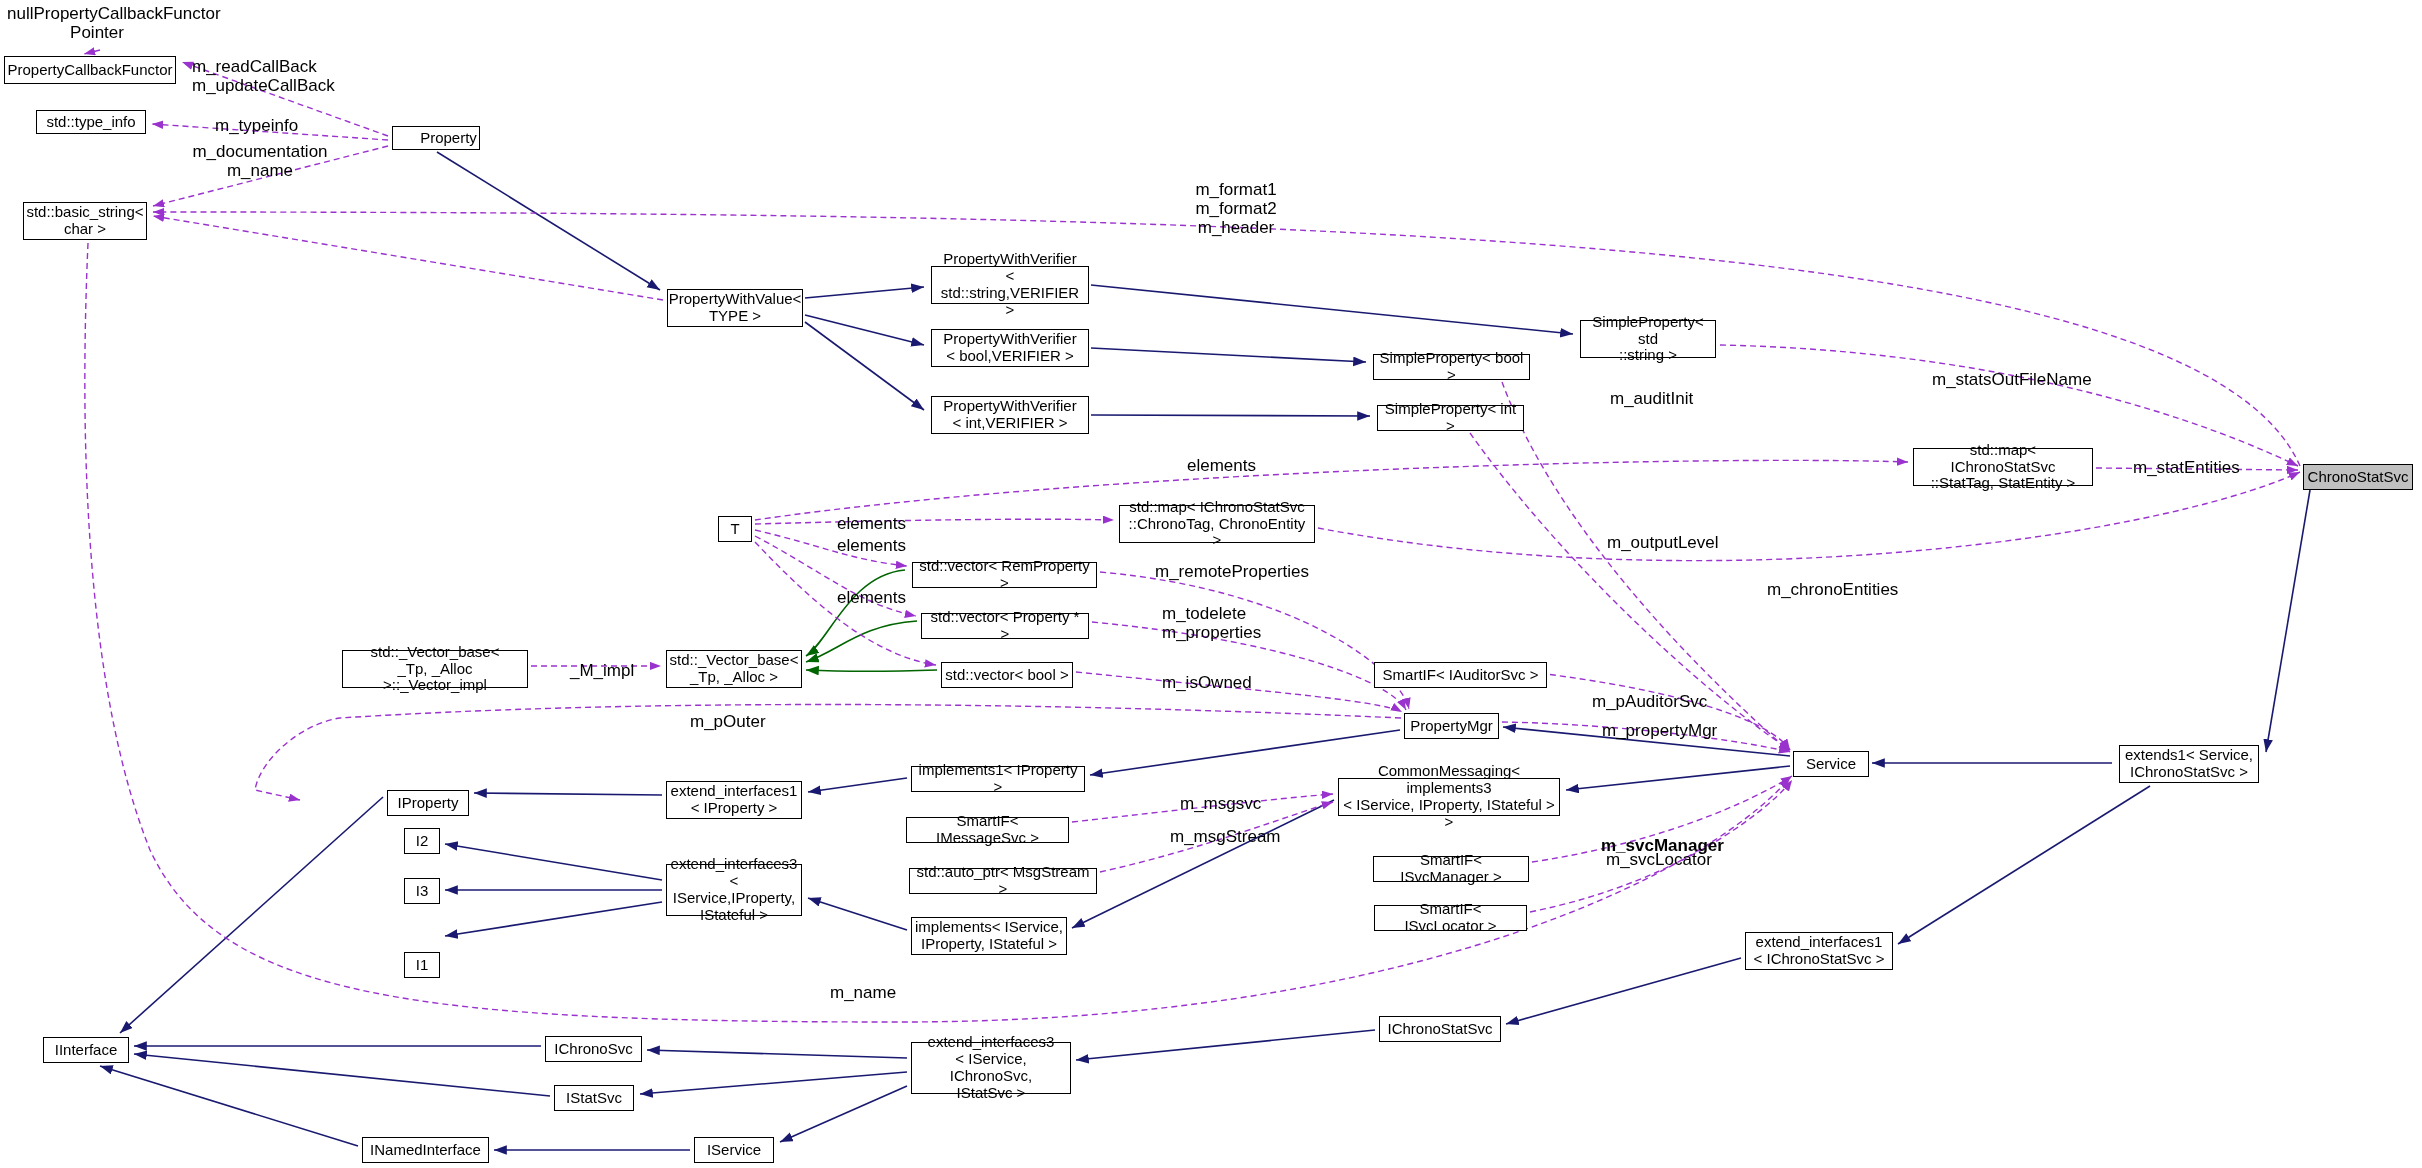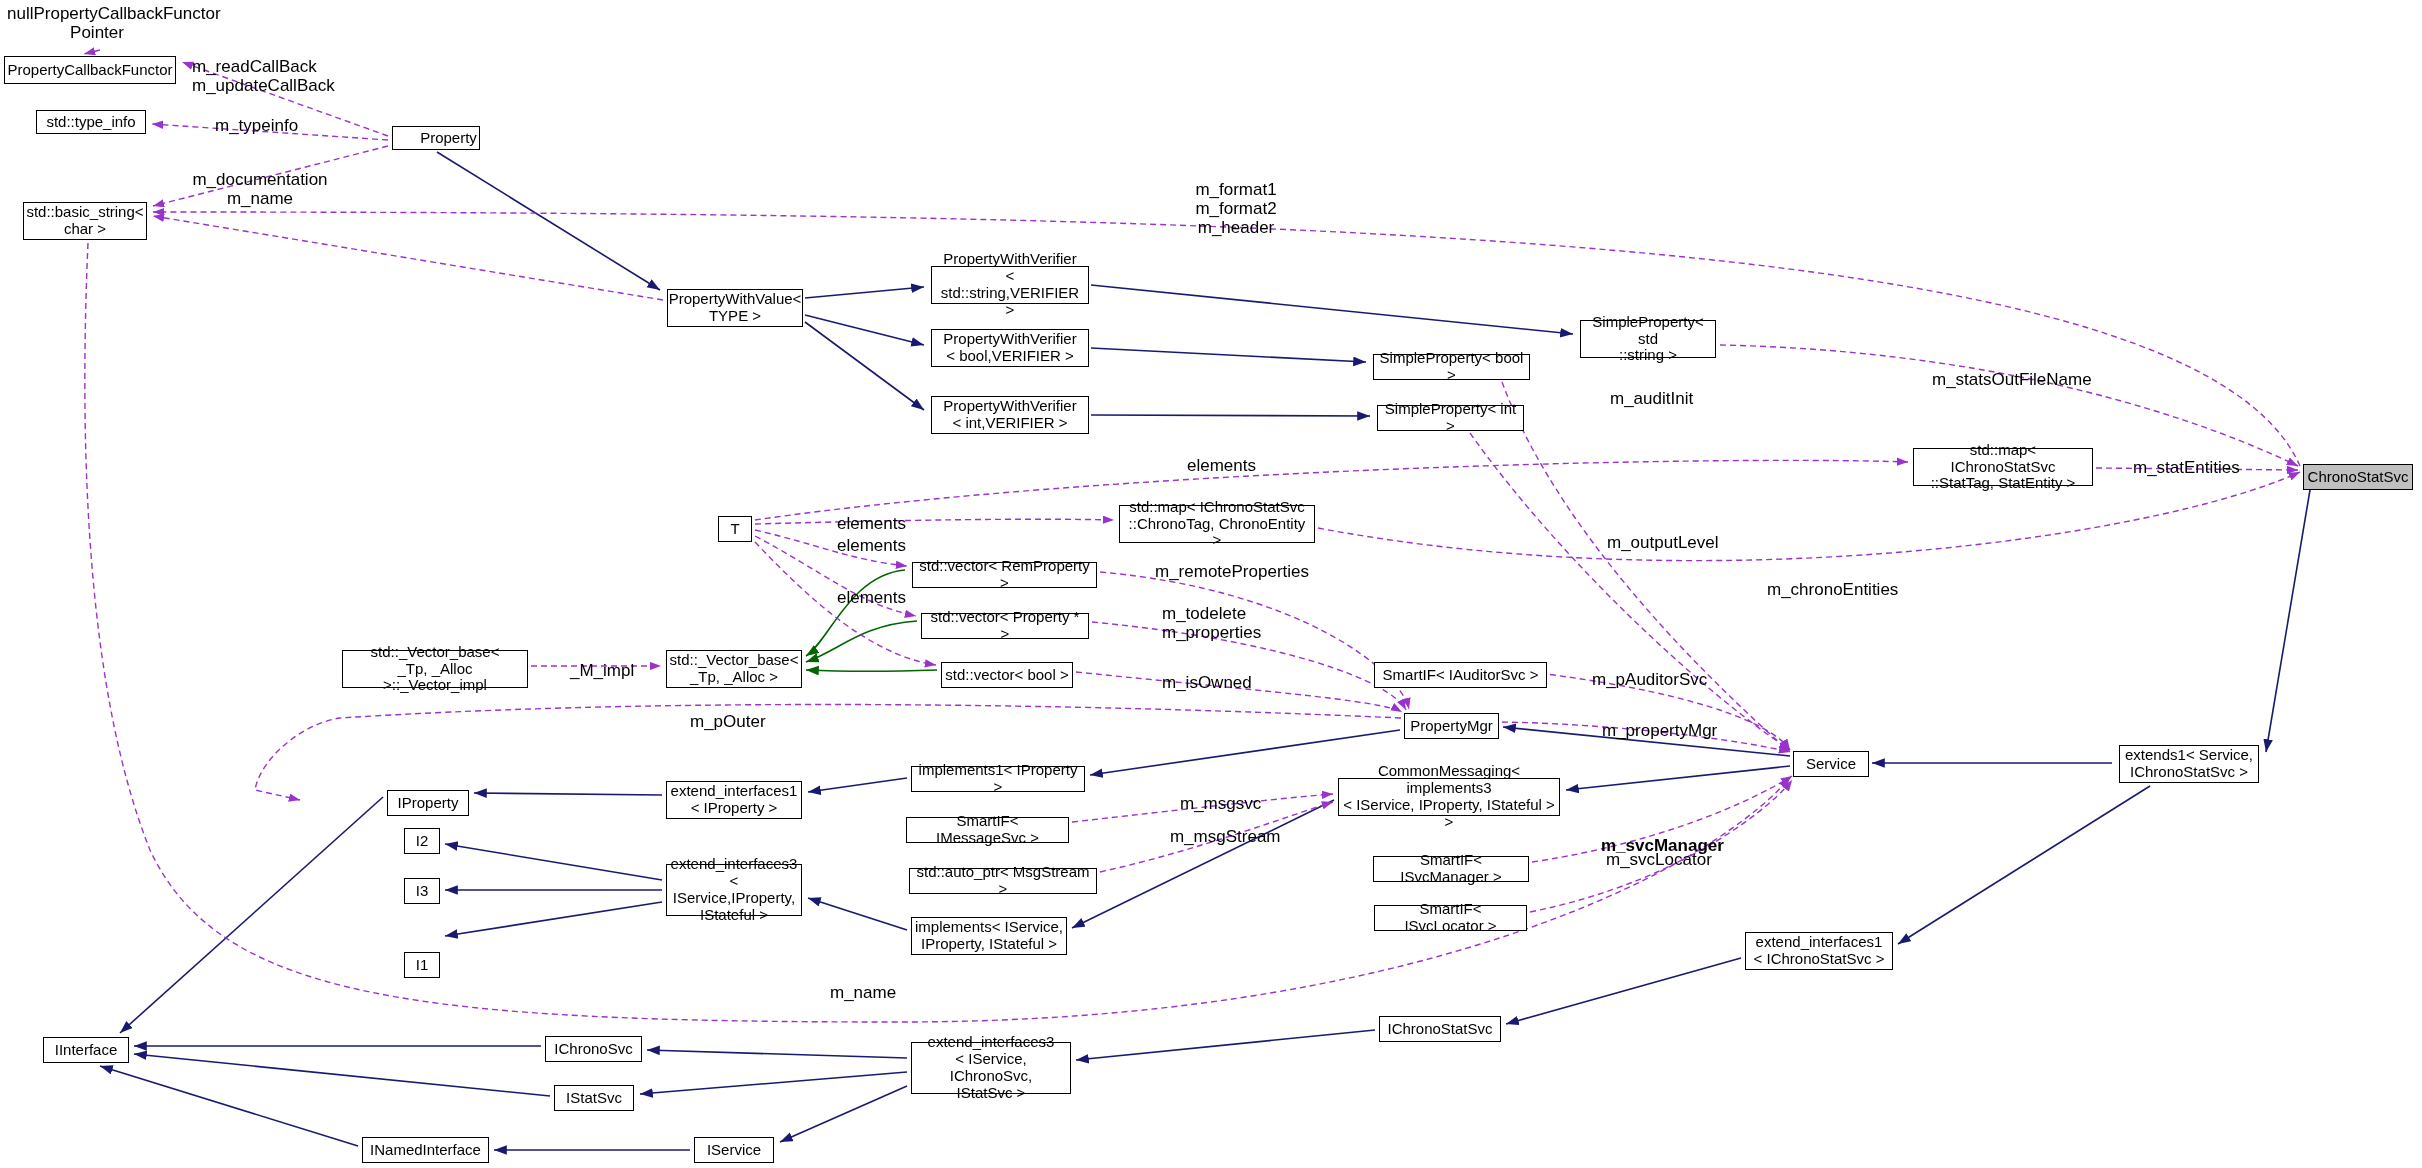--- a/index.html
+++ b/index.html
@@ -267,40 +267,40 @@
 IStatSvc &gt;</span></div>
   <div class="node" style="left:1379px;top:1016px;width:122px;height:26px;"><span>IChronoStatSvc</span></div>
   <div class="node" style="left:362px;top:1137px;width:127px;height:26px;"><span>INamedInterface</span></div>
   <div class="node" style="left:694px;top:1137px;width:80px;height:26px;"><span>IService</span></div>
 
   <div class="edge-label" style="left:7px;top:4px;width:180px;"><span>nullPropertyCallbackFunctor
 Pointer</span></div>
   <div class="edge-label left" style="left:192px;top:57px;width:130px;"><span>m_readCallBack
 m_updateCallBack</span></div>
   <div class="edge-label left" style="left:215px;top:116px;width:100px;"><span>m_typeinfo</span></div>
-  <div class="edge-label" style="left:190px;top:142px;width:140px;margin-top:28px;"><span>m_documentation
+  <div class="edge-label" style="left:190px;top:142px;width:140px;"><span>m_documentation
 m_name</span></div>
   <div class="edge-label" style="left:1181px;top:180px;width:110px;"><span>m_format1
 m_format2
 m_header</span></div>
   <div class="edge-label left" style="left:1932px;top:370px;width:160px;"><span>m_statsOutFileName</span></div>
   <div class="edge-label left" style="left:1610px;top:389px;width:100px;"><span>m_auditInit</span></div>
   <div class="edge-label left" style="left:2133px;top:458px;width:110px;"><span>m_statEntities</span></div>
   <div class="edge-label left" style="left:1187px;top:456px;width:80px;"><span>elements</span></div>
   <div class="edge-label left" style="left:1607px;top:533px;width:120px;"><span>m_outputLevel</span></div>
   <div class="edge-label left" style="left:837px;top:514px;width:80px;"><span>elements</span></div>
   <div class="edge-label left" style="left:837px;top:536px;width:80px;"><span>elements</span></div>
   <div class="edge-label left" style="left:1155px;top:562px;width:160px;"><span>m_remoteProperties</span></div>
   <div class="edge-label left" style="left:1767px;top:580px;width:140px;"><span>m_chronoEntities</span></div>
   <div class="edge-label left" style="left:837px;top:588px;width:80px;"><span>elements</span></div>
   <div class="edge-label left" style="left:1162px;top:604px;width:120px;"><span>m_todelete
 m_properties</span></div>
   <div class="edge-label left" style="left:570px;top:661px;width:70px;"><span>_M_impl</span></div>
   <div class="edge-label left" style="left:1162px;top:673px;width:100px;"><span>m_isOwned</span></div>
-  <div class="edge-label left" style="left:1592px;top:670px;width:120px;"><span>m_pAuditorSvc</span></div>
+  <div class="edge-label left" style="left:1592px;top:692px;width:120px;"><span>m_pAuditorSvc</span></div>
   <div class="edge-label left" style="left:690px;top:712px;width:80px;"><span>m_pOuter</span></div>
   <div class="edge-label left" style="left:1602px;top:721px;width:120px;"><span>m_propertyMgr</span></div>
   <div class="edge-label left" style="left:1180px;top:794px;width:90px;"><span>m_msgsvc</span></div>
   <div class="edge-label left" style="left:1601px;top:836px;width:120px;font-weight:bold;"><span>m_svcManager</span></div>
   <div class="edge-label left" style="left:1170px;top:827px;width:120px;"><span>m_msgStream</span></div>
   <div class="edge-label left" style="left:1606px;top:850px;width:120px;"><span>m_svcLocator</span></div>
   <div class="edge-label left" style="left:830px;top:983px;width:80px;"><span>m_name</span></div>
 
 </div>
 

